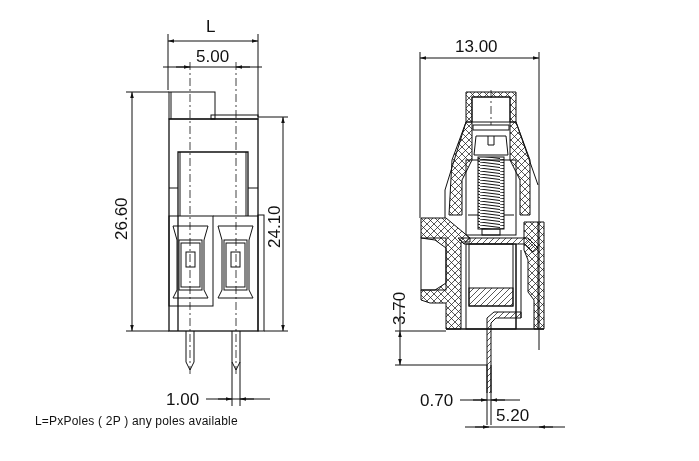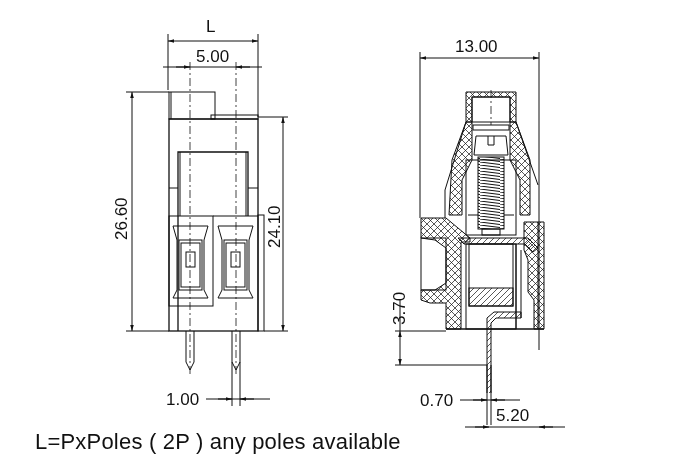--- a/index.html
+++ b/index.html
@@ -1,19 +1,19 @@
 <!DOCTYPE html>
 <html><head>
 <meta charset="utf-8">
 <style>
   html, body { margin:0; padding:0; background:#ffffff; }
   body { width:699px; height:461px; overflow:hidden; position:relative; font-family:"Liberation Sans", sans-serif; }
   svg { position:absolute; left:0; top:0; }
   .dim { font-family:"Liberation Sans", sans-serif; font-size:17px; fill:#111; }
-  .note { position:absolute; left:35px; top:429px; font-size:22px; color:#111; letter-spacing:0.2px; font-family:"Liberation Sans", sans-serif; }
+  .note { position:absolute; left:35px; top:414px; font-size:12px; color:#111; letter-spacing:0.2px; font-family:"Liberation Sans", sans-serif; }
   .ln { stroke:#111; stroke-width:1; fill:none; }
   .thk { stroke:#111; stroke-width:1.3; fill:none; }
   .ctr { stroke:#111; stroke-width:0.8; stroke-dasharray:8 3 2 3; fill:none; }
 </style>
 </head>
 <body>
 
 <svg width="699" height="461" viewBox="0 0 699 461">
   <defs>
     <pattern id="xhatch" patternUnits="userSpaceOnUse" width="7" height="7">

